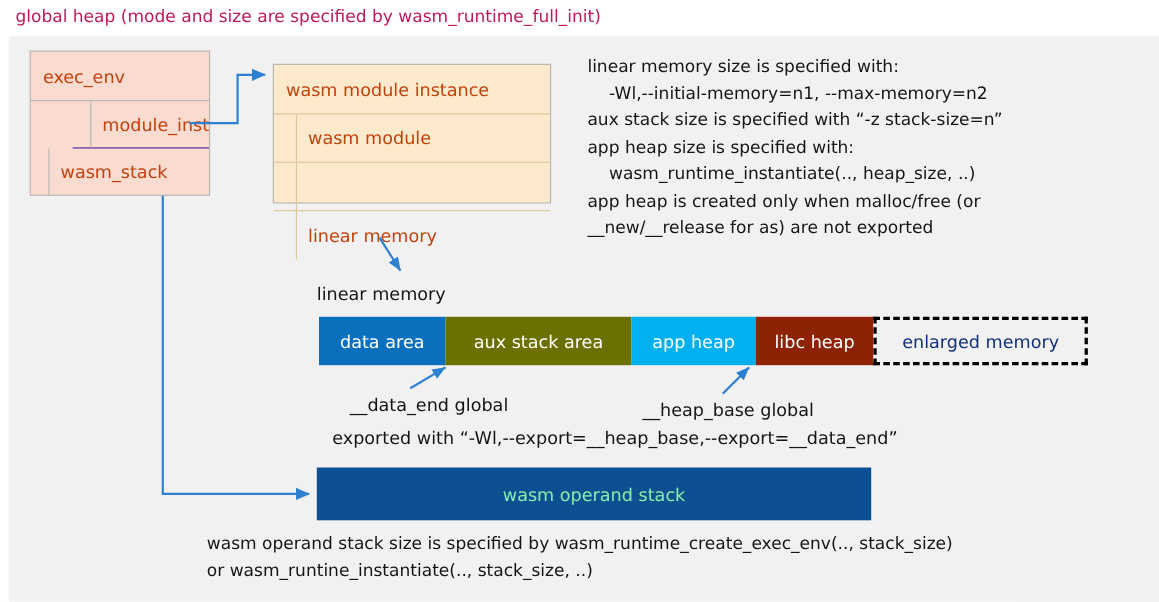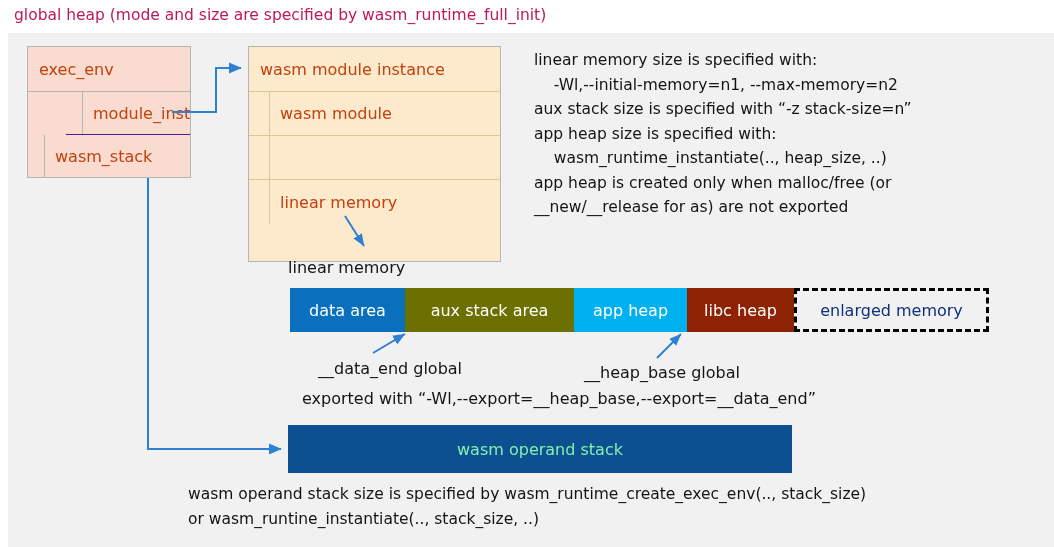--- a/index.html
+++ b/index.html
@@ -89,23 +89,23 @@
   }
   #exec-env-row-module-inst .gutter { width: 17px; }
   #exec-env-row-wasm-stack {
     height: 42px;
   }
   #exec-env-row-wasm-stack .gutter { width: 17px; }
 
   
   #module-instance-box {
     left: 248px;
-    top: 46px;
+    top: 58px;
     width: 253px;
-    height: 216px;
+    height: 127px;
     background: #fdeacc;
   }
   #module-instance-header {
     height: 45px;
     border-bottom: 1px solid #dcc59a;
     padding-left: 11px;
   }
   #module-instance-box .sub-row {
     height: 44px;
   }

